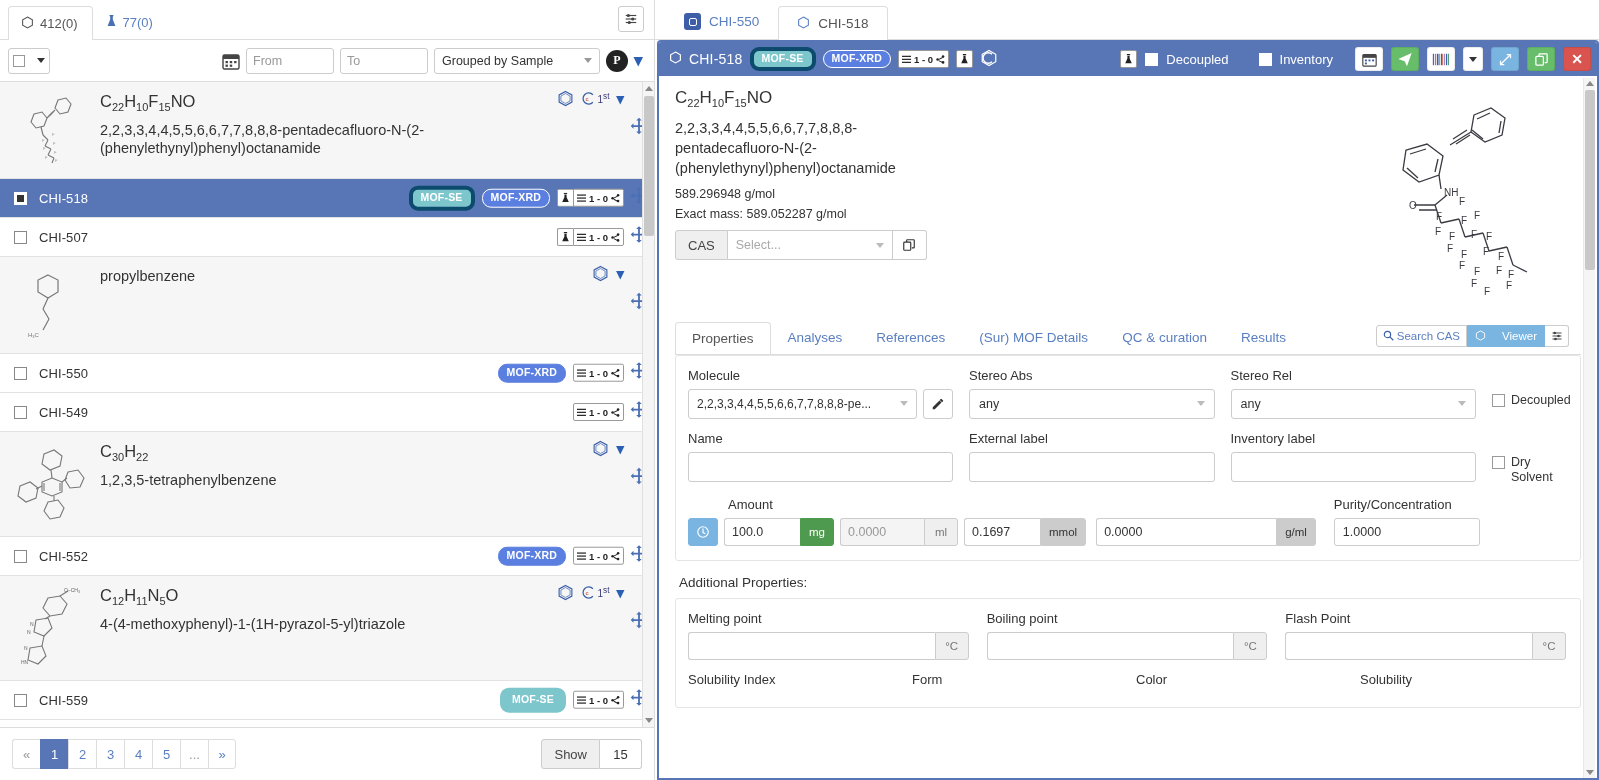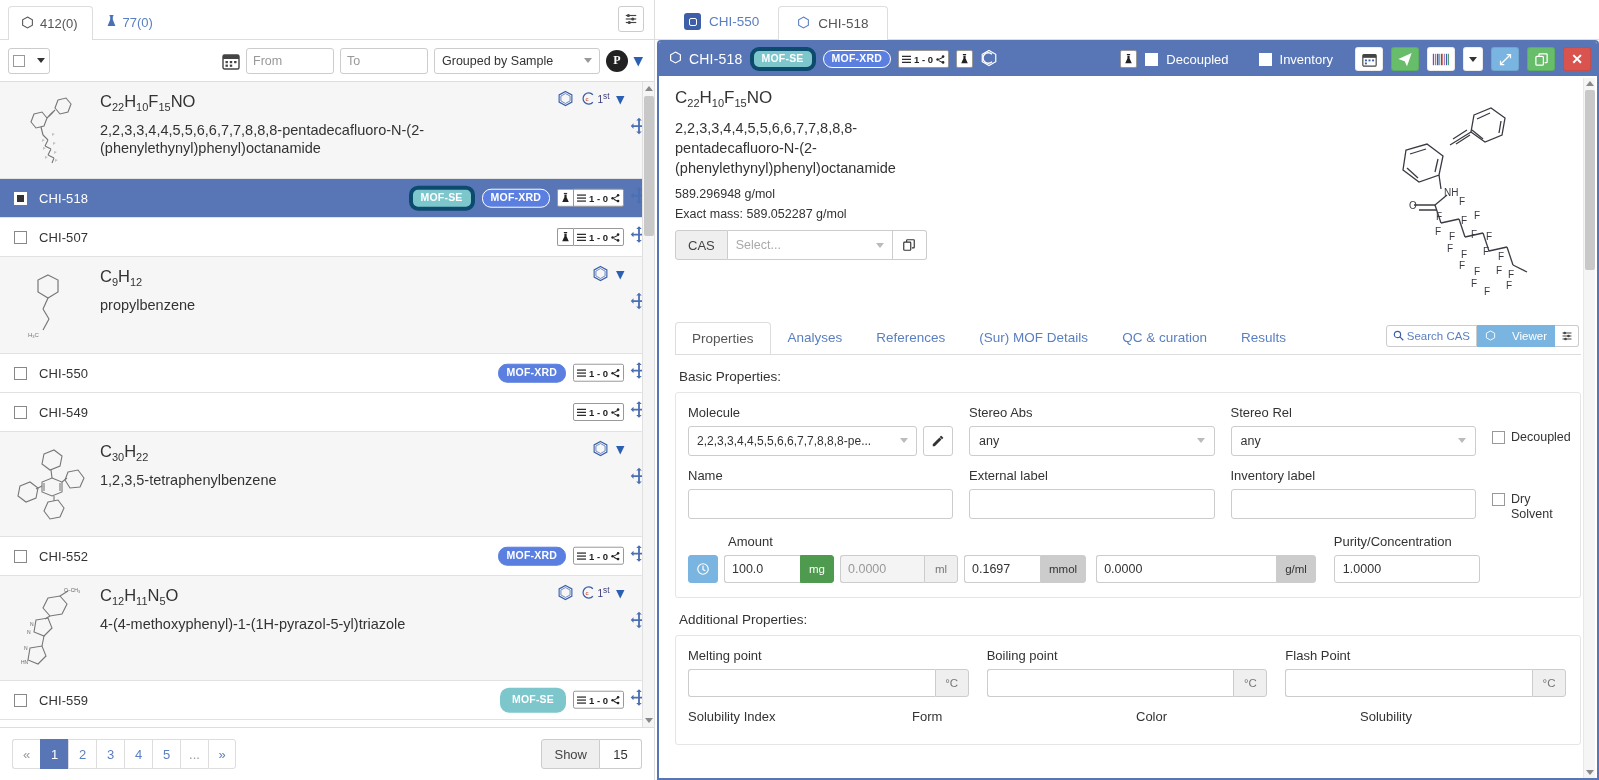--- a/index.html
+++ b/index.html
@@ -239,21 +239,21 @@
   .mol-canvas { flex:1; display:flex; align-items:flex-start; justify-content:flex-end; padding-top:4px;}
 
   .sub-tabbar {
     margin-top: 14px; display:flex; align-items:center; position:relative;
     border-bottom:1px solid #ddd;
   }
   .sub-tab { padding: 9px 16px; font-size:13.5px; color:#5a7fc0; cursor:pointer;
     border:1px solid transparent; border-bottom:none; line-height:1;}
   .sub-tab.active { background:#fff;border-color:#ddd;border-radius:4px 4px 0 0;
     margin-bottom:-1px;color:#555;}
-  .sub-tab-right { position:absolute; right:2px; bottom: 7px; display:flex; align-items:center; }
+  .sub-tab-right { position:absolute; right:12px; bottom: 7px; display:flex; align-items:center; }
   .btn-outline { height:22px;border:1px solid #ccc;background:#fff;border-radius:3px 0 0 3px;
     display:flex;align-items:center;gap:3px;padding:0 6px;font-size:11.5px;color:#5a7fc0;cursor:pointer;}
   .btn-viewer { height:22px;background:#7ab4e0;border:1px solid #7ab4e0;
     display:flex;align-items:center;gap:16px;padding:0 7px;font-size:11.5px;color:#fff;cursor:pointer;}
   .btn-cfg { height:22px;width:24px;border:1px solid #ccc;border-left:none;background:#fff;border-radius:0 3px 3px 0;
     display:flex;align-items:center;justify-content:center;cursor:pointer;}
 
   .section-title { font-size: 13.5px; color:#333; margin: 14px 0 8px 4px; }
   .panel-box { border:1px solid #e5e5e5; border-radius:3px; padding: 12px 12px 14px; }
   .frow { display:flex; gap: 16px; margin-bottom: 12px; }
@@ -503,21 +503,20 @@
             <g stroke="#777" stroke-width="1.2" fill="none">
               <polygon points="28,8 38,13 38,25 28,31 18,25 18,13"></polygon>
               <line x1="28" y1="31" x2="23" y2="42"></line>
               <line x1="23" y1="42" x2="29" y2="52"></line>
               <line x1="29" y1="52" x2="23" y2="63"></line>
             </g>
             <text x="8" y="70" font-size="6" fill="#777" font-family="Liberation Sans, sans-serif">H<tspan font-size="4" dy="1">3</tspan><tspan dy="-1">C</tspan></text>
           </svg>
         </div>
         <div class="mol-body">
-          <div class="formula">C<sub>9</sub>H<sub>12</sub></div>
           <div class="molname">propylbenzene</div>
         </div>
         <div class="row-right">
           <svg class="hex-out" viewBox="0 0 24 24">
               <polygon points="12,2 21,7 21,17 12,22 3,17 3,7" fill="none" stroke="#3a5fa8" stroke-width="1.6"></polygon>
               <polygon points="12,5 18.5,8.6 18.5,15.4 12,19 5.5,15.4 5.5,8.6" fill="none" stroke="#3a5fa8" stroke-width="1"></polygon>
             </svg>
           <span class="chev-row">▾</span>
         </div>
         <span class="move-handle">
@@ -991,21 +990,20 @@
                     <line x1="2" y1="12" x2="14" y2="12"></line>
                   </g>
                   <circle cx="5" cy="4" r="1.8" fill="#444"></circle>
                   <circle cx="10" cy="8" r="1.8" fill="#444"></circle>
                   <circle cx="6" cy="12" r="1.8" fill="#444"></circle>
                 </svg>
             </div>
           </div>
         </div>
 
-        <div class="section-title">Basic Properties:</div>
 
         <div class="panel-box">
           <div class="frow">
             <div class="fcol" style="flex:0 0 265px">
               <div class="flabel">Molecule</div>
               <div class="mol-sel-wrap">
                 <div class="mol-sel">
                   <span>2,2,3,3,4,4,5,5,6,6,7,7,8,8,8-pe...</span>
                   <span class="tri" style="width:0;height:0;border-left:4px solid transparent;border-right:4px solid transparent;border-top:5px solid #bbb;flex:0 0 auto"></span>
                 </div>

